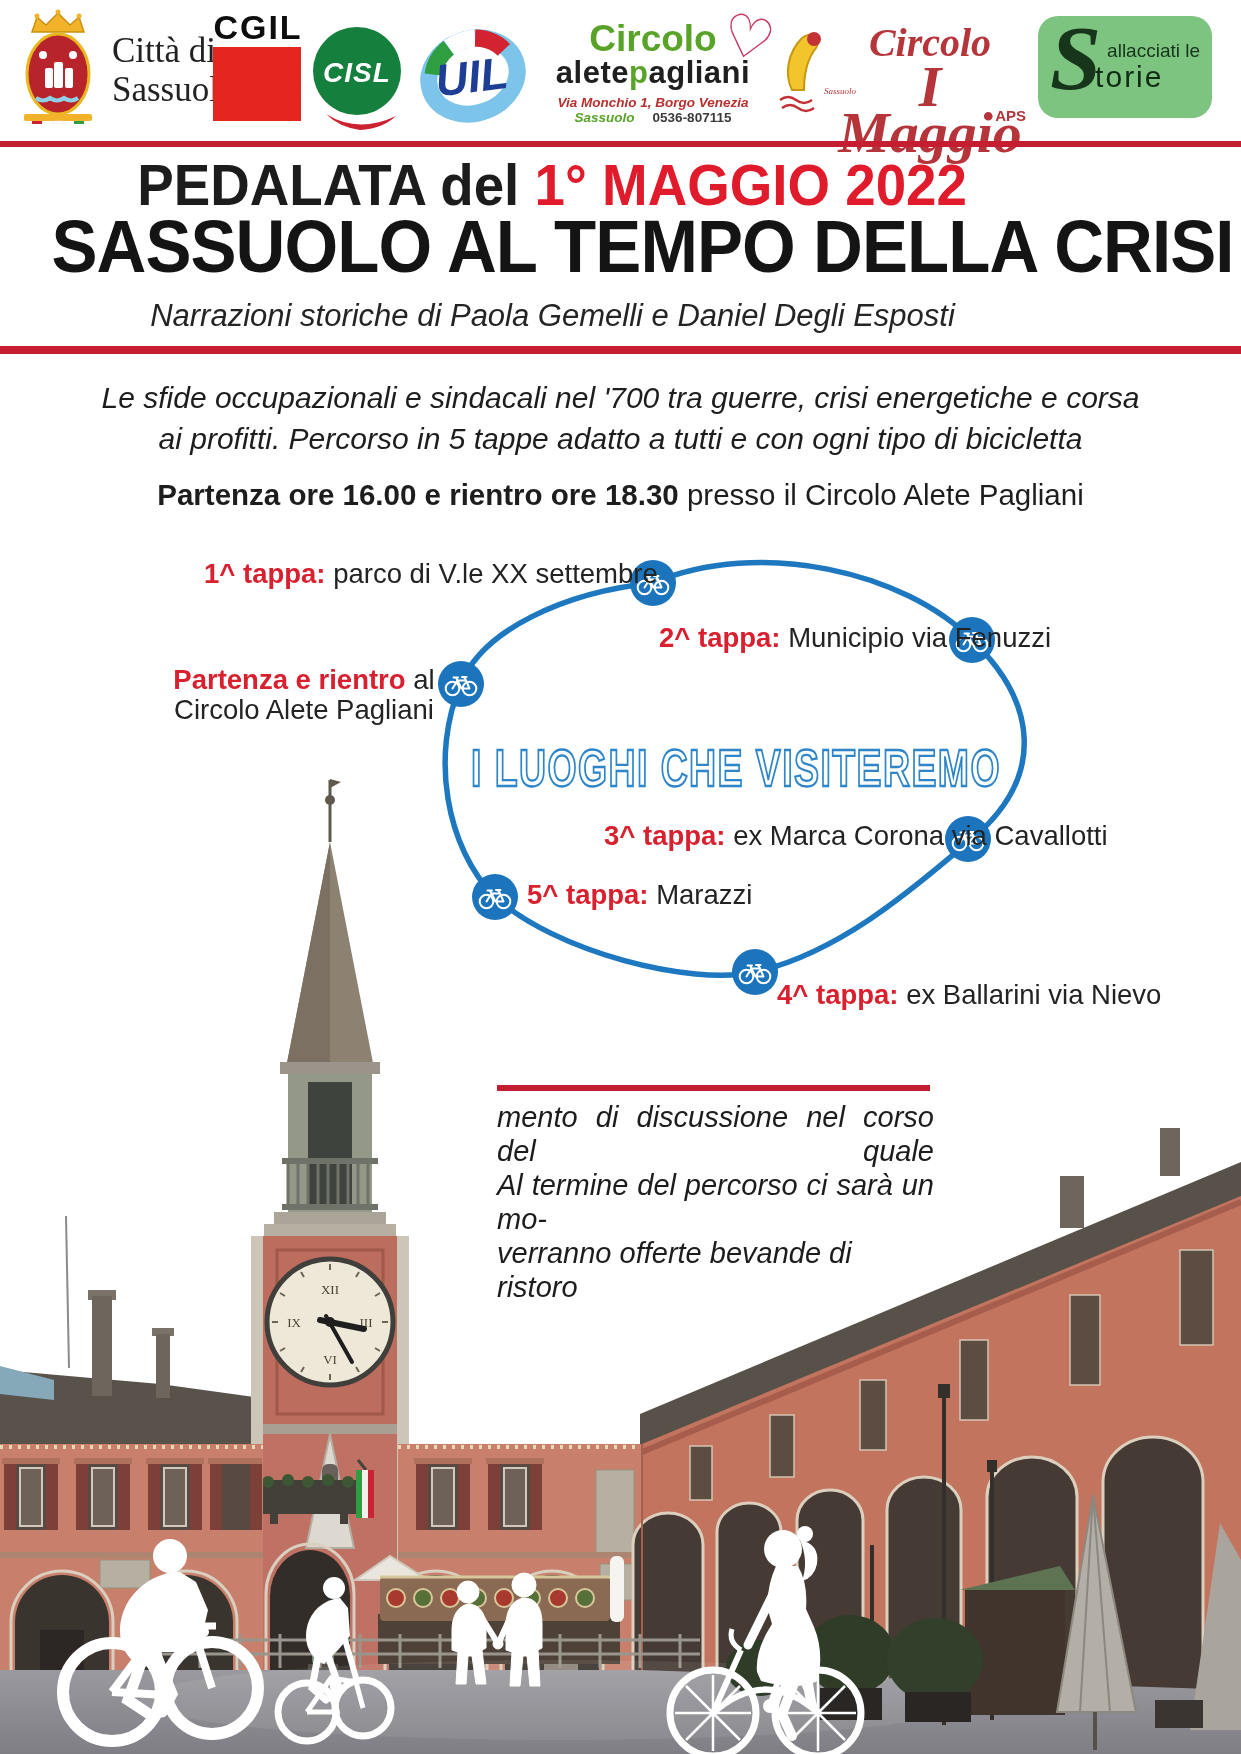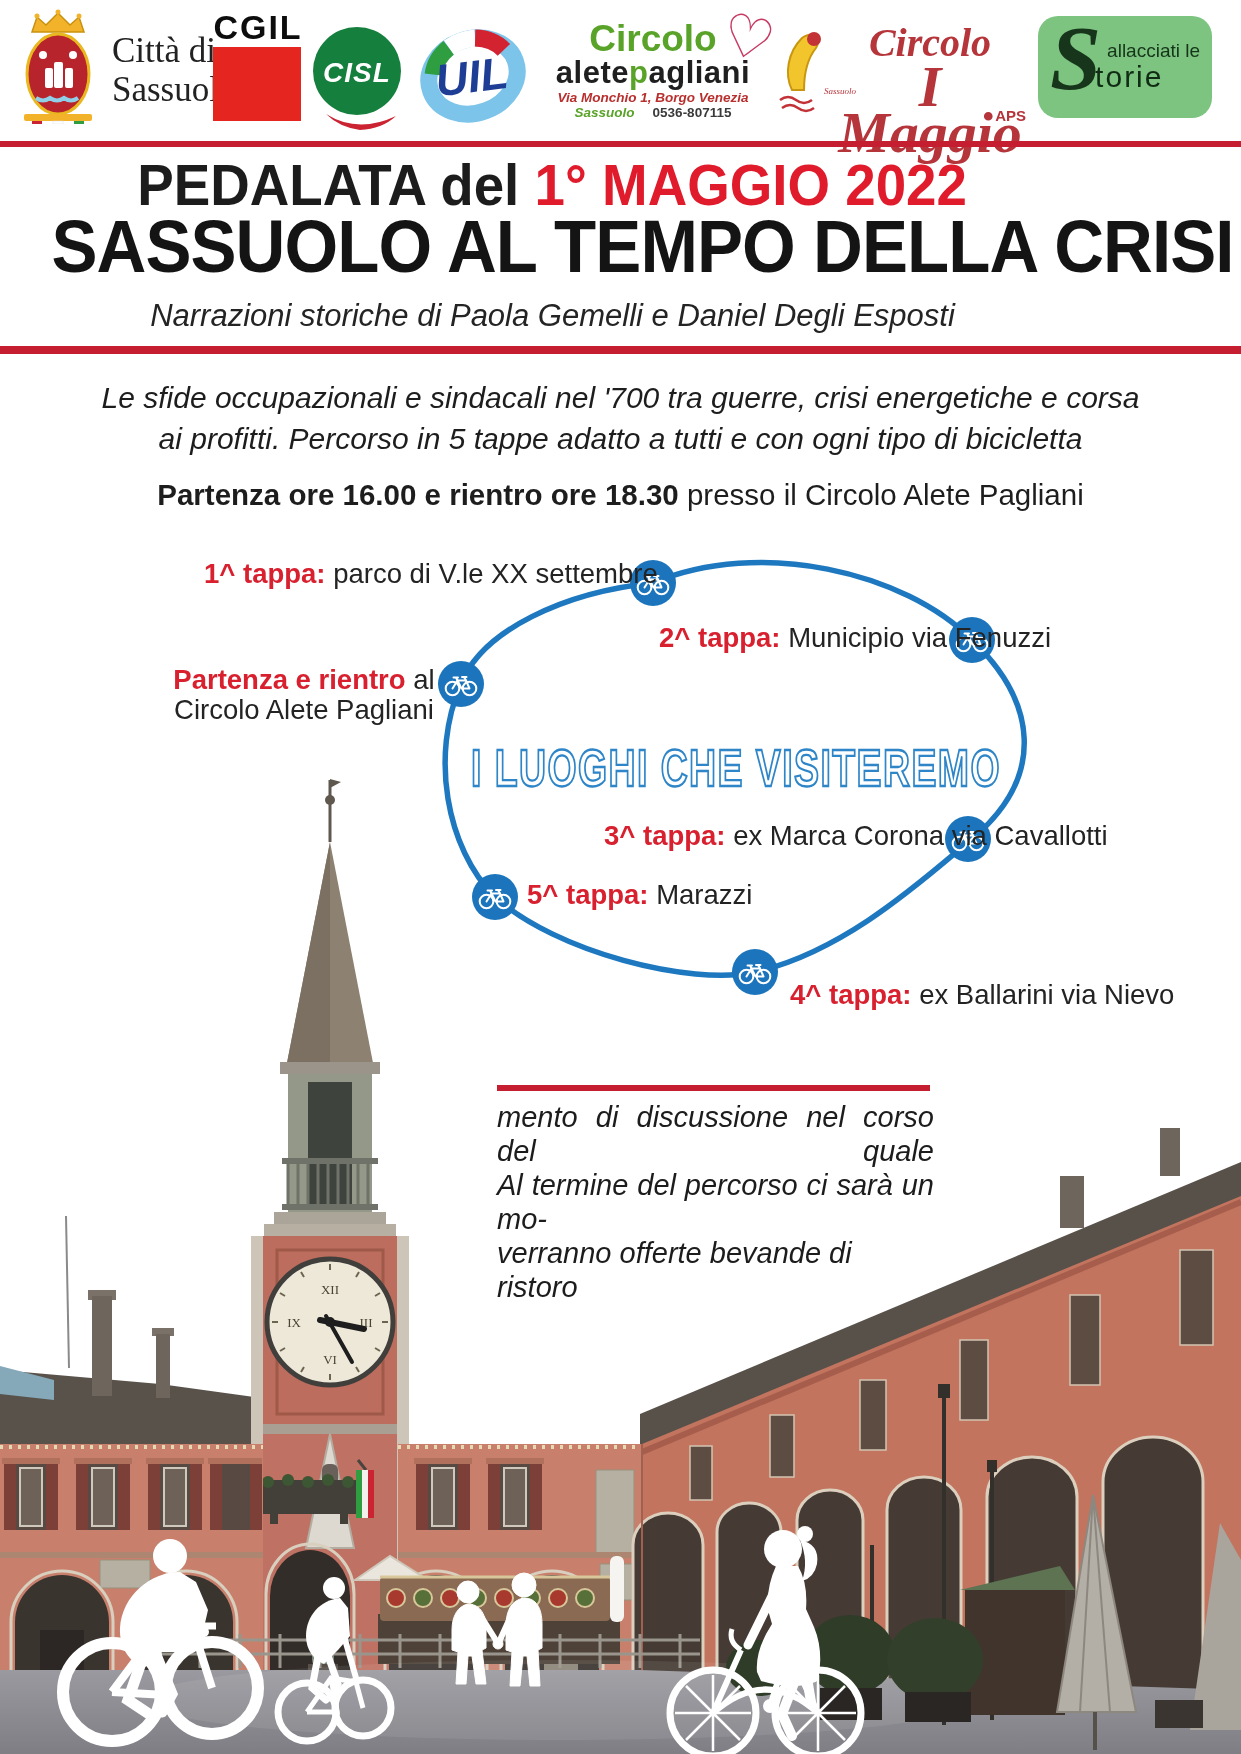--- a/index.html
+++ b/index.html
@@ -9,21 +9,21 @@
   .layer-photo{z-index:1;}
   .layer-diagram{z-index:2;}
   
   .logo{position:absolute;z-index:3;}
   .sassuolo-name{font-family:"Liberation Serif",serif;font-size:35px;line-height:1.1;color:#222;}
   .cgil-word{font-size:34px;font-weight:800;letter-spacing:2px;color:#0d0d0d;text-align:center;line-height:1;}
   .cgil-box{width:88px;height:74px;background:#e52620;margin-top:3px;}
   .alete-row1{font-size:37px;font-weight:700;color:#5aa329;line-height:1;}
   .alete-row2{font-size:31px;font-weight:700;color:#1f1f1f;line-height:1.05;letter-spacing:0.5px;}
   .alete-row2 .g{color:#5aa329;}
-  .alete-addr{font-size:13.5px;font-weight:700;font-style:italic;color:#b8302e;}
+  .alete-addr{font-size:13.5px;font-weight:700;font-style:italic;color:#b8302e;margin-top:5px;}
   .alete-cp{font-size:13.5px;font-weight:700;}
   .alete-cp .city{color:#5aa329;font-style:italic;margin-right:18px;}
   .alete-cp .phone{color:#3a3a3a;}
   .heart-glyph{position:absolute;right:-4px;top:-16px;font-size:58px;color:#c73a63;transform:rotate(14deg);font-weight:400;}
   .imaggio-script{font-family:"Liberation Serif",serif;font-style:italic;font-weight:700;color:#b5353b;text-align:center;}
   .imaggio-aps{font-size:15px;font-weight:700;color:#b5353b;font-family:"Liberation Sans",sans-serif;font-style:normal;}
   .imaggio-city{font-family:"Liberation Serif",serif;font-style:italic;font-size:9px;color:#b5353b;}
   .storie-box{width:174px;height:102px;background:#7cc47f;border-radius:20px;display:flex;align-items:center;justify-content:center;}
   .storie-s{font-family:"Liberation Serif",serif;font-style:italic;font-weight:700;font-size:92px;color:#17351b;line-height:.8;margin:-16px -6px 0 0;}
   .storie-col{display:flex;flex-direction:column;}
@@ -449,21 +449,21 @@
     <div>Circolo Alete Pagliani</div>
   </div>
   <div class="stop" style="left:604px;top:820px;">
     <span class="lbl">3^ tappa:</span>
     <span>ex Marca Corona via Cavallotti</span>
   </div>
   <div class="stop" style="left:527px;top:879px;">
     <span class="lbl">5^ tappa:</span>
     <span>Marazzi</span>
   </div>
-  <div class="stop" style="left:777px;top:979px;margin-left:13px;">
+  <div class="stop" style="left:777px;top:979px;">
     <span class="lbl">4^ tappa:</span>
     <span>ex Ballarini via Nievo</span>
   </div>
 
   <div class="rule" style="left:497px;top:1085px;width:433px;height:6px;"></div>
   <div class="note">
     <div class="just">mento di discussione nel corso del quale</div>
     <div class="just">Al termine del percorso ci sarà un mo-</div>
     <div>verranno offerte bevande di ristoro</div>
   </div>

